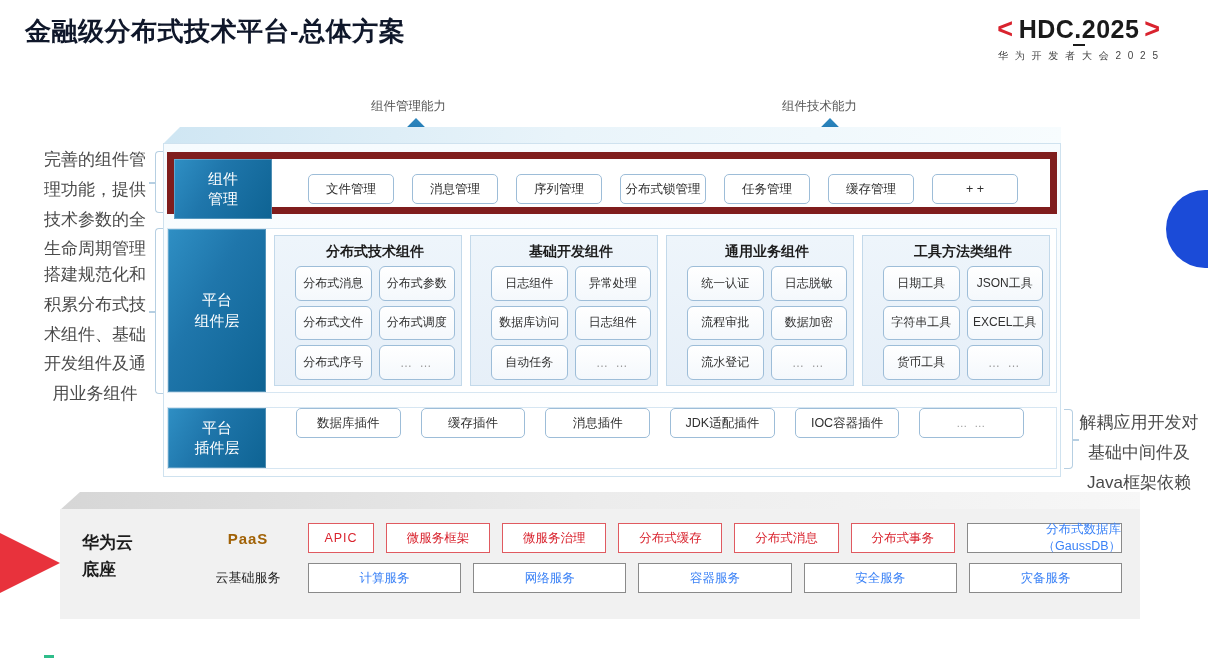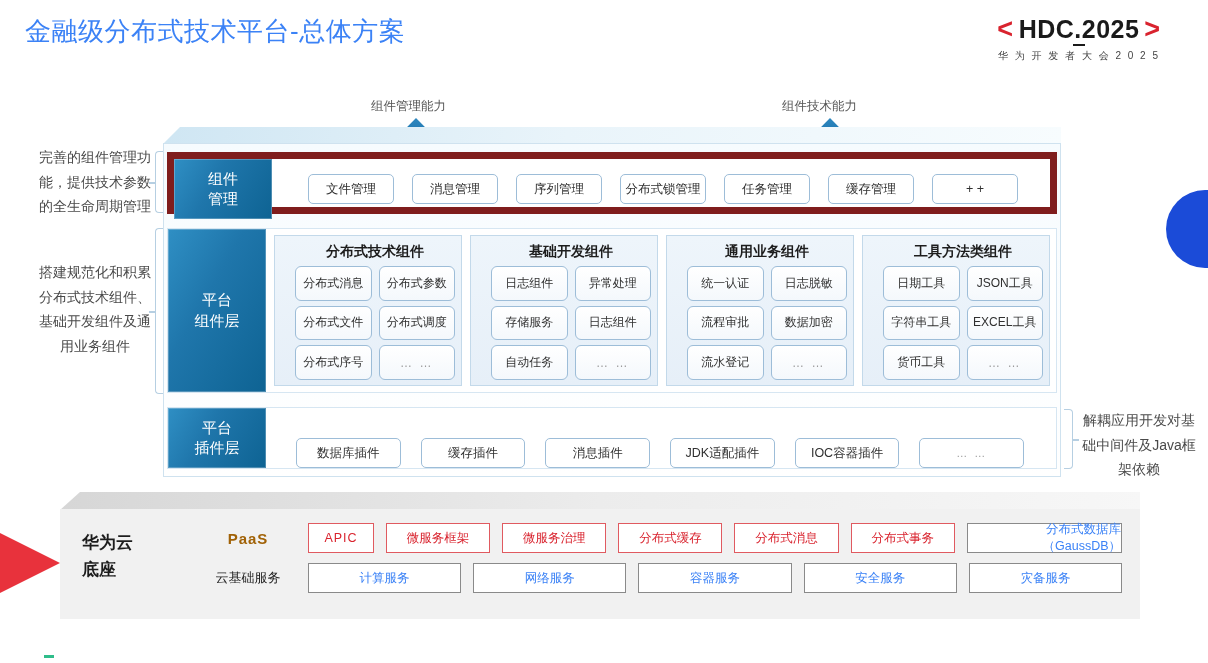--- a/index.html
+++ b/index.html
@@ -7,21 +7,21 @@
     width: 1208px; height: 663px;
     background: #ffffff;
     font-family: "Liberation Sans", "DejaVu Sans", sans-serif;
     overflow: hidden;
   }
   #stage { position: relative; width: 1208px; height: 663px; }
 
   
   .page-title {
     position: absolute; left: 25px; top: 14px;
-    font-size: 26px; font-weight: normal; color: #3b82f6;
+    font-size: 26px; font-weight: bold; color: #0f172a;
     letter-spacing: .5px;
     text-align: center;
   }
   .hdc-logo {
     position: absolute; right: 14px; top: 14px;
     text-align: center; width: 230px;
   }
   .hdc-main {
     font-size: 25px; font-weight: bold; color: #1a1a1a;
     letter-spacing: .5px; white-space: nowrap;
@@ -149,27 +149,27 @@
   }
 
   
   .row3 {
     position: absolute; left: 167px; top: 407px; width: 890px; height: 62px;
     background: #ffffff; border: 1px solid #d6e6f2;
   }
   .row3 .rowlabel { left: 0; top: 0; width: 98px; height: 60px; }
   .row3-chips {
     position: absolute; left: 110px; top: 0; height: 60px; right: 8px;
-    display: flex; align-items: flex-end; gap: 20px; padding: 0 24px 0 18px;
+    display: flex; align-items: flex-start; gap: 20px; padding: 0 24px 0 18px;
   }
   .row3-chips .chip { flex: 1; height: 30px; }
 
   
   .note {
-    position: absolute; font-size: 14px; color: #4a4a4a;
+    position: absolute; font-size: 17px; color: #4a4a4a;
     line-height: 1.75; text-align: center; width: 118px;
   }
   .note.n1 { left: 36px; top: 145px; }
   .note.n2 { left: 36px; top: 260px; }
   .note.n3 { left: 1078px; top: 408px; text-align: center; width: 122px; }
 
   
   .brace {
     position: absolute; width: 9px;
     border: 1.6px solid #b6cfe2; border-right: none;
@@ -292,21 +292,21 @@
           <div class="chip">分布式序号</div>
           <div class="chip dots">… …</div>
         </div>
       </div>
 
       <div class="group">
         <div class="group-title">基础开发组件</div>
         <div class="group-grid">
           <div class="chip">日志组件</div>
           <div class="chip">异常处理</div>
-          <div class="chip">存储服务</div>
+          <div class="chip">数据库访问</div>
           <div class="chip">日志组件</div>
           <div class="chip">自动任务</div>
           <div class="chip dots">… …</div>
         </div>
       </div>
 
       <div class="group">
         <div class="group-title">通用业务组件</div>
         <div class="group-grid">
           <div class="chip">统一认证</div>

